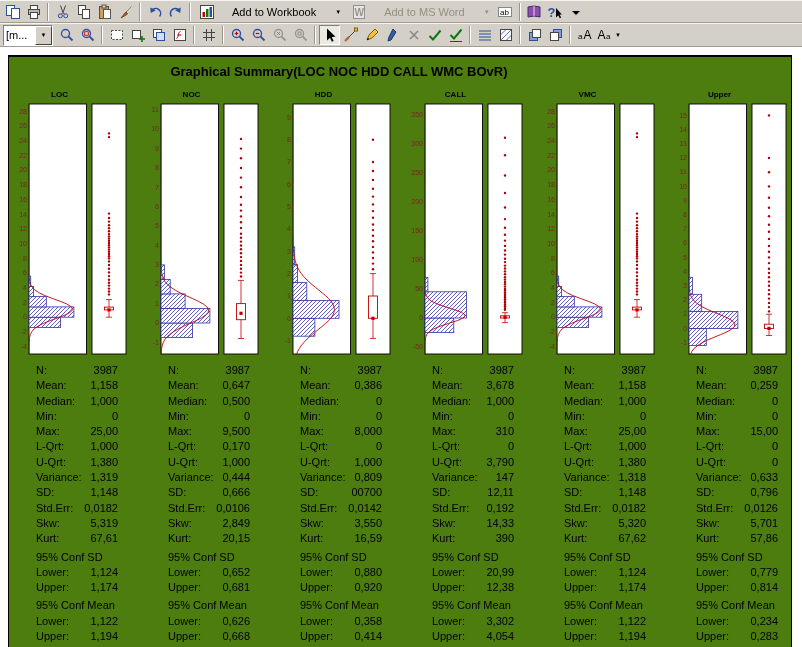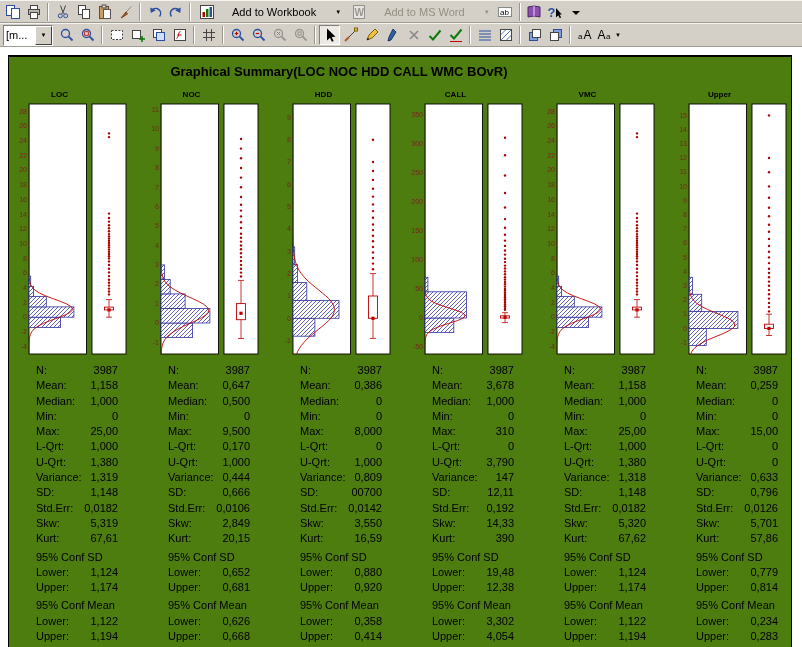--- a/index.html
+++ b/index.html
@@ -942,21 +942,21 @@
                 <span>Skw:</span>
                 <span>14,33</span>
               </div>
               <div class="srow">
                 <span>Kurt:</span>
                 <span>390</span>
               </div>
               <div class="shead">95% Conf SD</div>
               <div class="srow">
                 <span>Lower:</span>
-                <span>19,48</span>
+                <span>20,99</span>
               </div>
               <div class="srow">
                 <span>Upper:</span>
                 <span>12,38</span>
               </div>
               <div class="shead">95% Conf Mean</div>
               <div class="srow">
                 <span>Lower:</span>
                 <span>3,302</span>
               </div>

